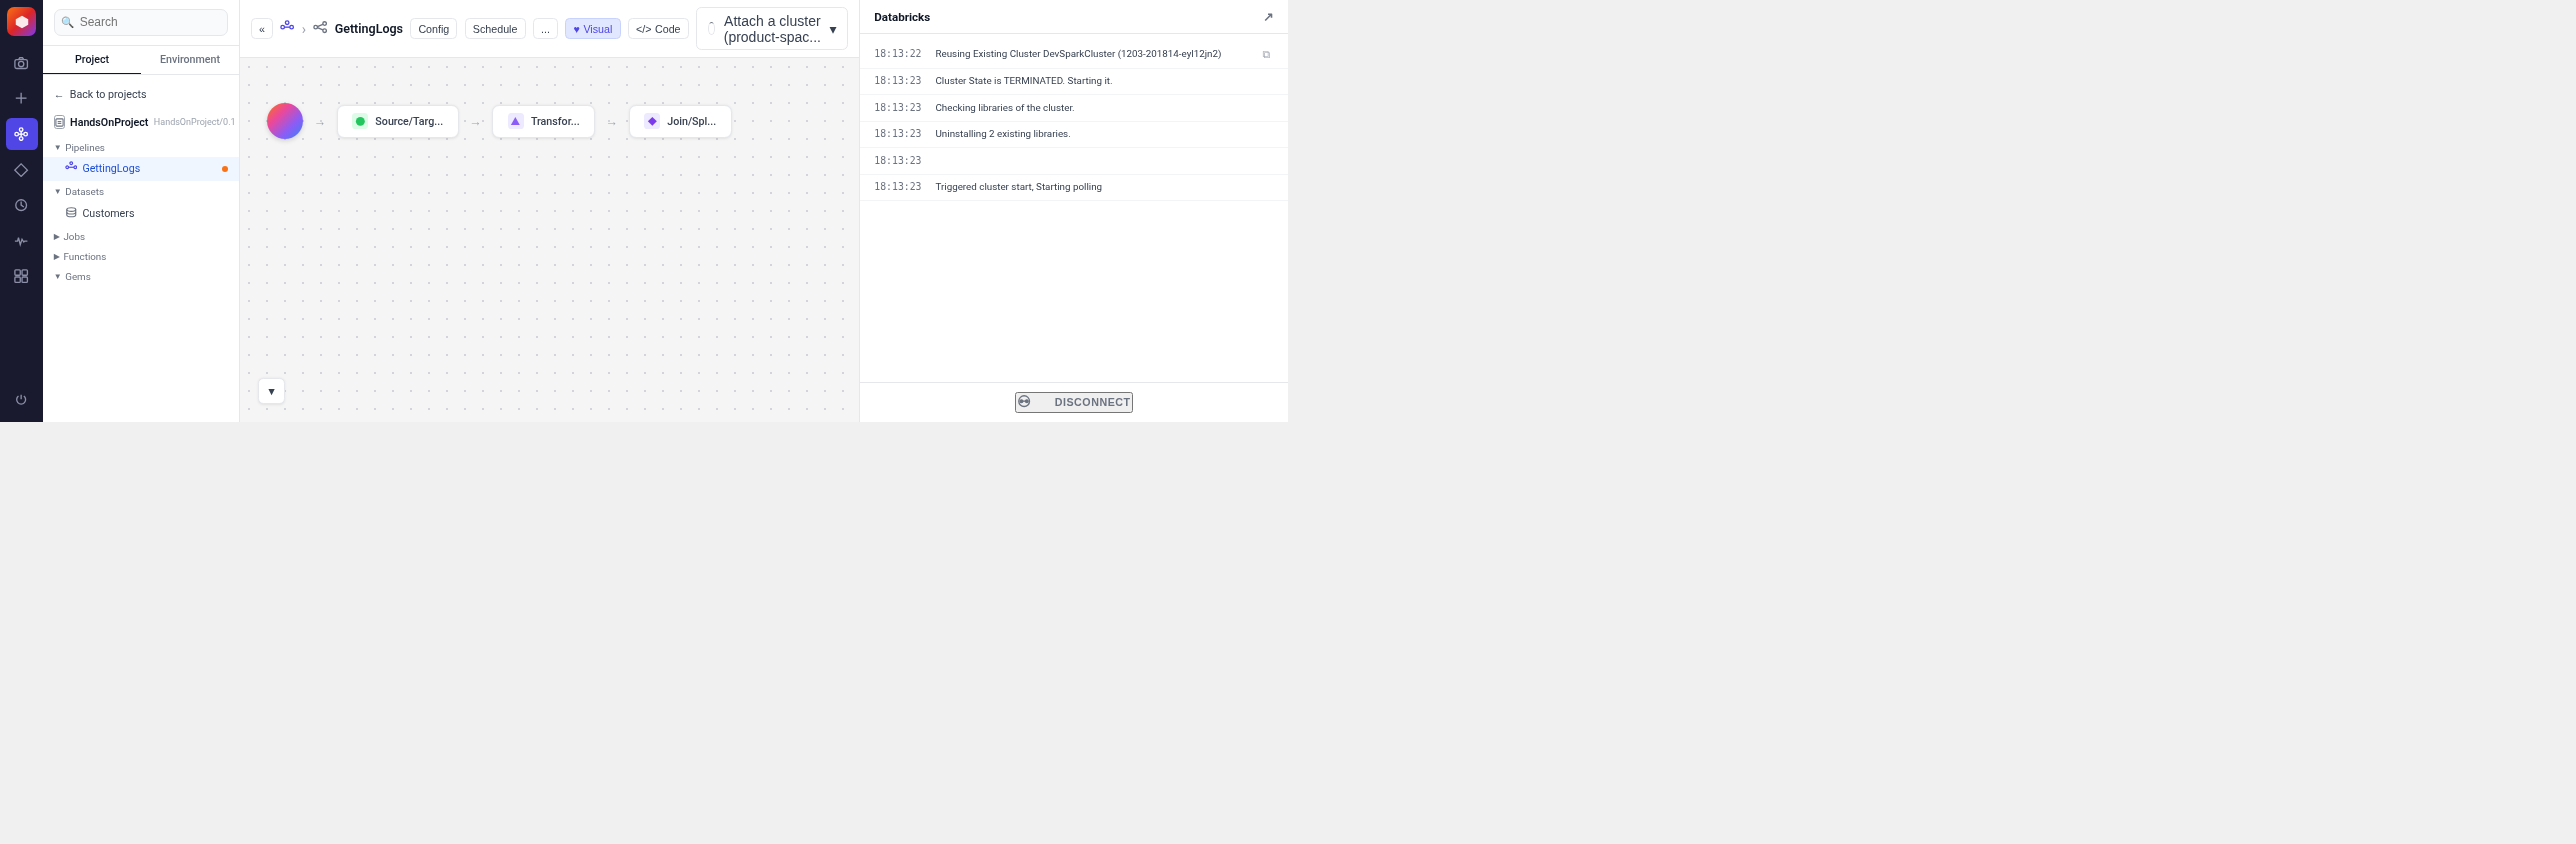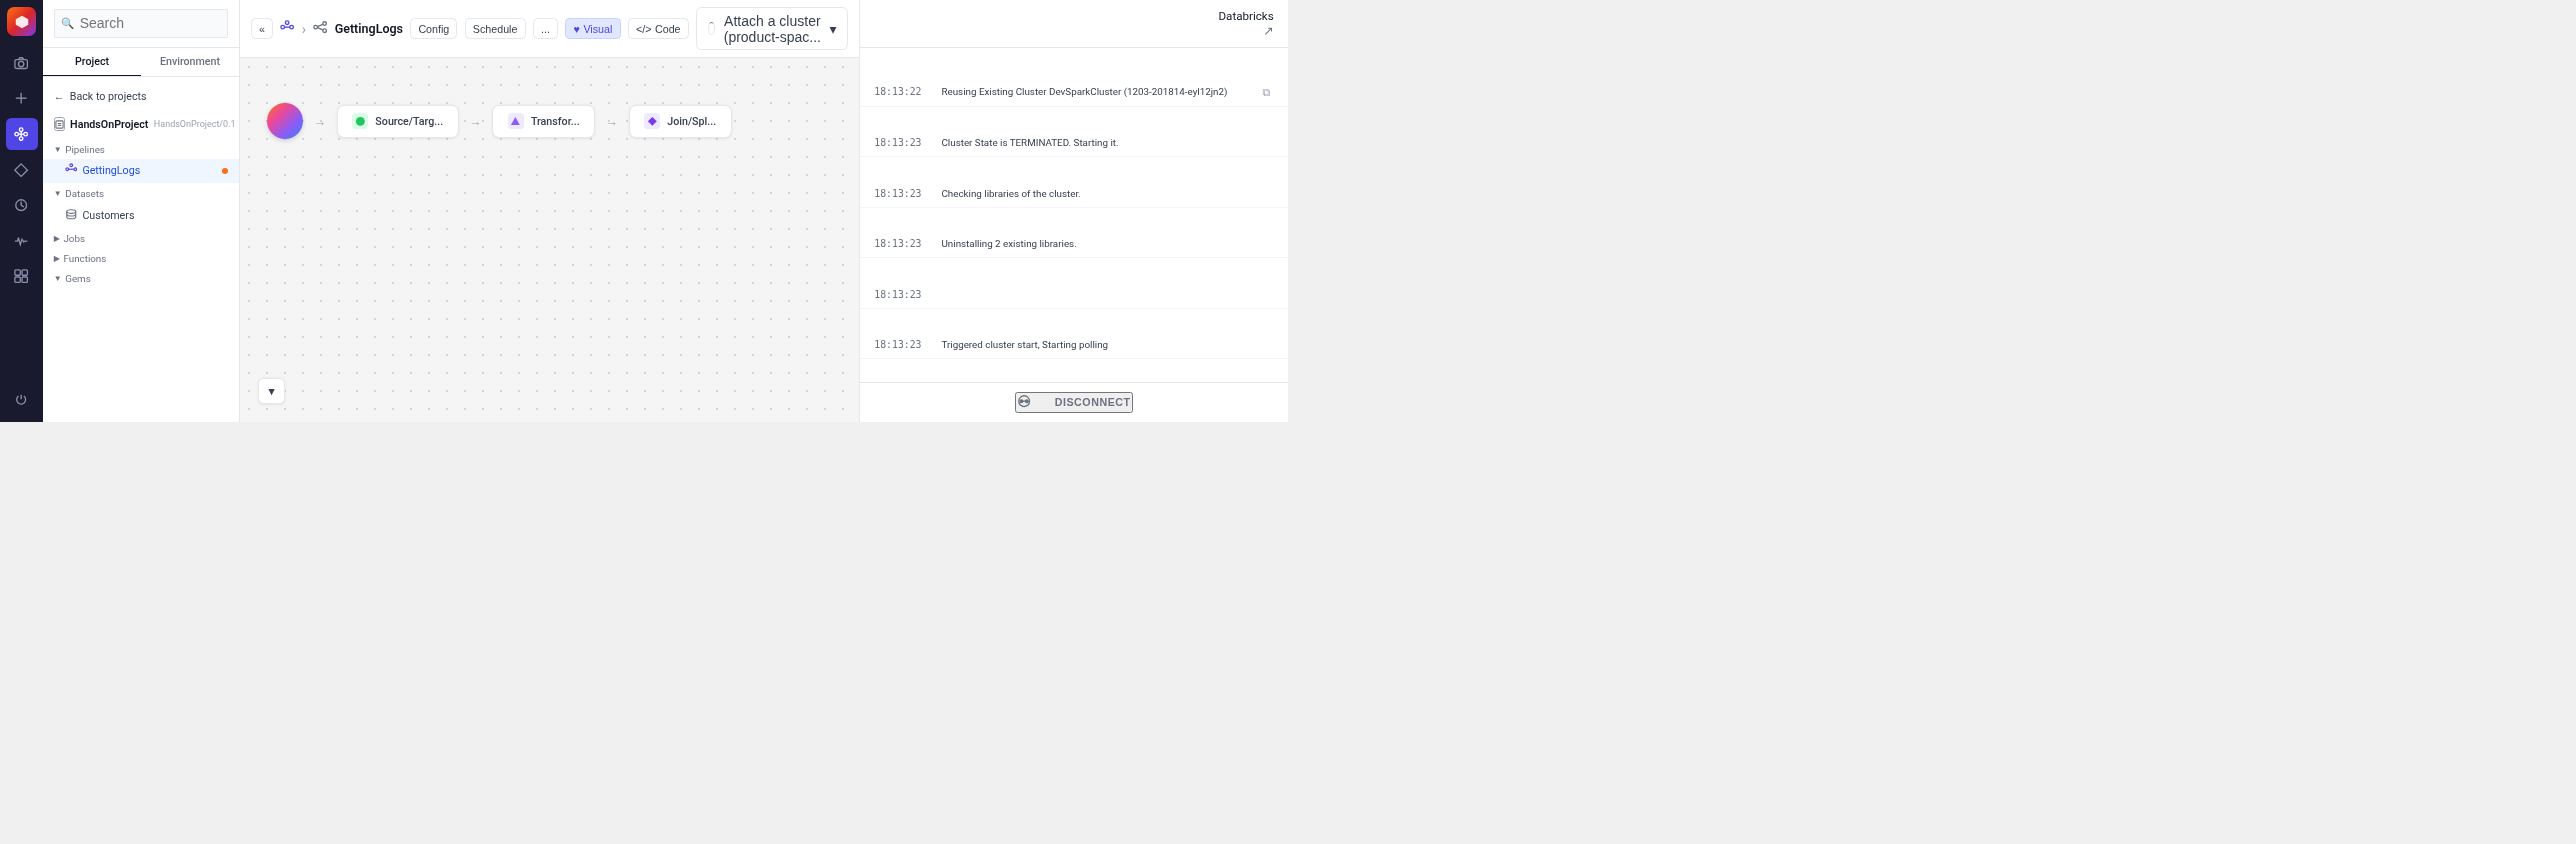--- a/index.html
+++ b/index.html
@@ -59,22 +59,22 @@
       flex-shrink: 0;
     }
     .sidebar-search {
       padding: 9px 10.7px;
       border-bottom: 0.9px solid #e5e7eb;
     }
     .sidebar-search input {
       width: 100%;
       padding: 5.4px 9px 5.4px 25px;
       border: 0.9px solid #e5e7eb;
-      border-radius: 1px;
-      font-size: 14px;
+      border-radius: 7px;
+      font-size: 12px;
       background: #f9fafb;
       color: #374151;
       outline: none;
     }
     .search-wrap {
       position: relative;
     }
     .search-wrap .s-icon {
       position: absolute;
       left: 7.2px;
@@ -319,46 +319,44 @@
     .log-panel {
       width: 429px;
       background: #fff;
       border-left: 0.9px solid #e5e7eb;
       display: flex;
       flex-direction: column;
       flex-shrink: 0;
     }
     .log-panel-header {
       display: flex;
-      align-items: flex-end;
+      align-items: center;
       justify-content: space-between;
       padding: 9px 14.3px;
       border-bottom: 0.9px solid #e5e7eb;
       font-size: 11.6px;
-      font-weight: 400;
+      font-weight: 700;
       color: #111827;
-      flex-direction: column;
     }
     .log-panel-header .expand-icon {
       color: #6b7280;
       cursor: pointer;
       font-size: 12.5px;
     }
     .log-entries {
       flex: 1;
       overflow-y: auto;
       padding: 7.2px 0;
     }
     .log-entry {
       display: flex;
-      gap: 20px;
+      gap: 14px;
       padding: 5.4px 14.3px;
       font-size: 9.8px;
       line-height: 1.5;
-      margin-top: 24px;
     }
     .log-time {
       color: #6b7280;
       flex-shrink: 0;
       font-family: monospace;
       font-size: 9.8px;
       min-width: 47px;
     }
     .log-msg {
       color: #374151;

